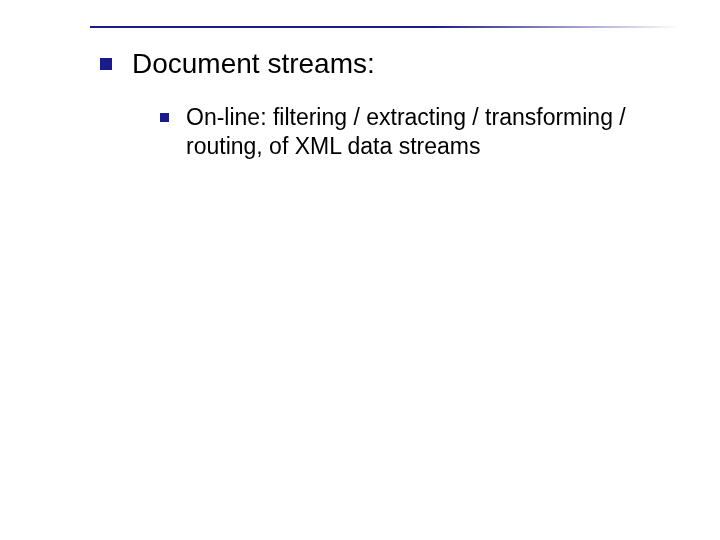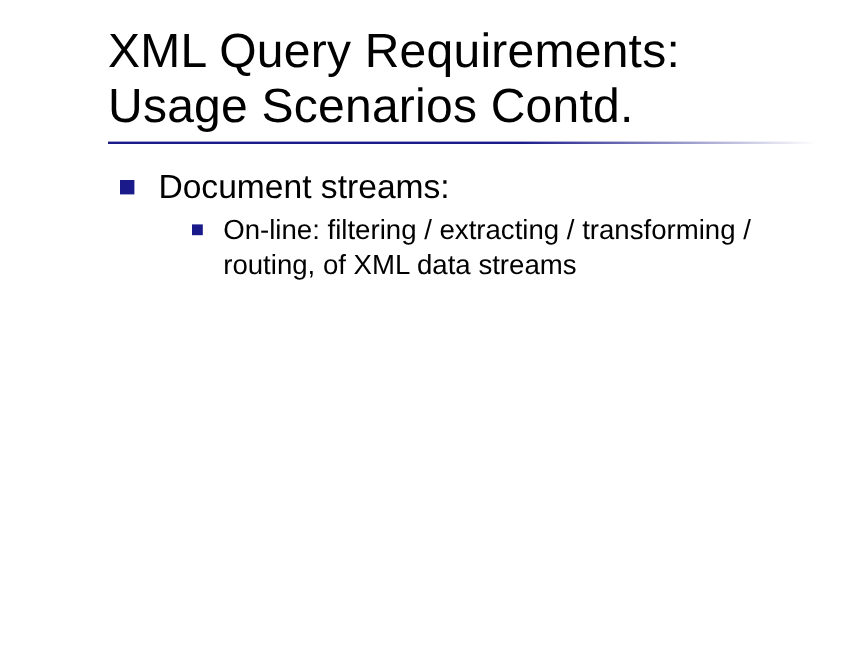--- a/index.html
+++ b/index.html
@@ -52,21 +52,21 @@
   .lvl1 > li::before {
     content: "";
     position: absolute;
     left: 0;
     top: 12px;
     width: 12px;
     height: 12px;
     background: #1a1a8a;
   }
   .lvl2 {
-    margin-top: 4px;
+    margin-top: 22px;
     margin-left: 28px;
     margin-bottom: 14px;
   }
   .lvl2 > li {
     position: relative;
     padding-left: 26px;
     font-size: 23px;
     line-height: 1.25;
     margin-bottom: 4px;
   }
@@ -77,21 +77,20 @@
     top: 10px;
     width: 9px;
     height: 9px;
     background: #1a1a8a;
   }
 </style>
 </head>
 <body>
 
 <div class="slide">
-  <h1 class="title">XML Query Requirements: Usage Scenarios Contd.</h1>
   <div class="rule"></div>
 
   <ul class="lvl1">
     <li>
       <span>Document streams:</span>
       <ul class="lvl2">
         <li>
           <span>On-line: filtering / extracting / transforming / routing, of XML data streams</span>
         </li>
       </ul>

